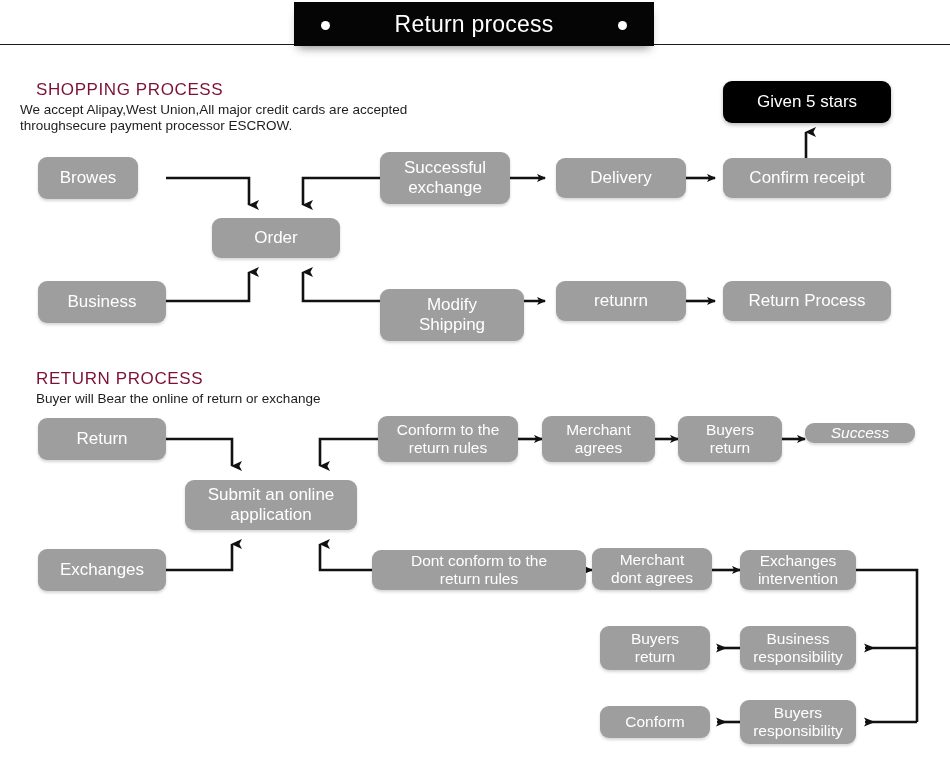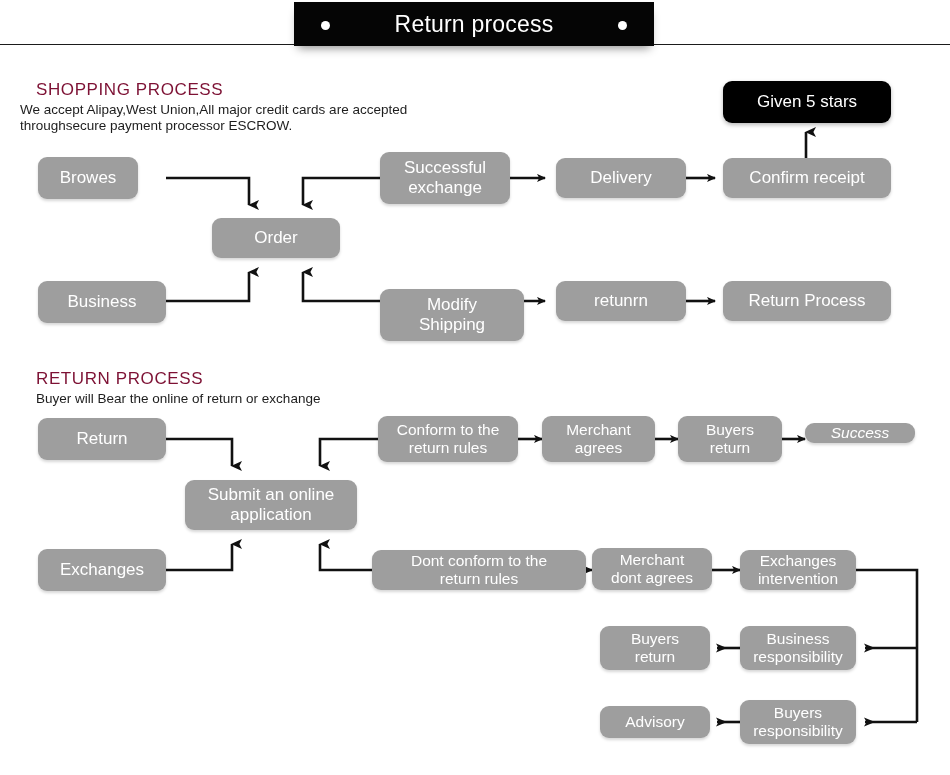--- a/index.html
+++ b/index.html
@@ -215,15 +215,15 @@
 
   <div class="node small" style="left:740px;top:626px;width:116px;height:44px;">Business
 responsibility</div>
 
   <div class="node small" style="left:600px;top:626px;width:110px;height:44px;">Buyers
 return</div>
 
   <div class="node small" style="left:740px;top:700px;width:116px;height:44px;">Buyers
 responsibility</div>
 
-  <div class="node small" style="left:600px;top:706px;width:110px;height:32px;">Advisory</div>
+  <div class="node small" style="left:600px;top:706px;width:110px;height:32px;">Conform</div>
 
 </div>
 
 </body></html>

